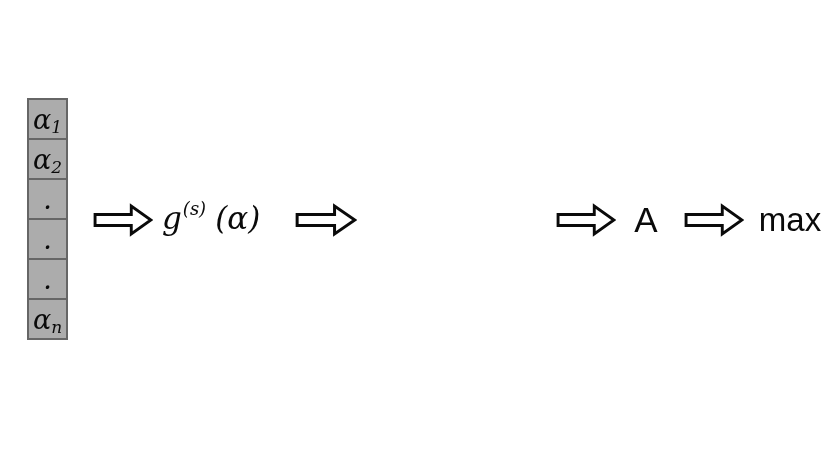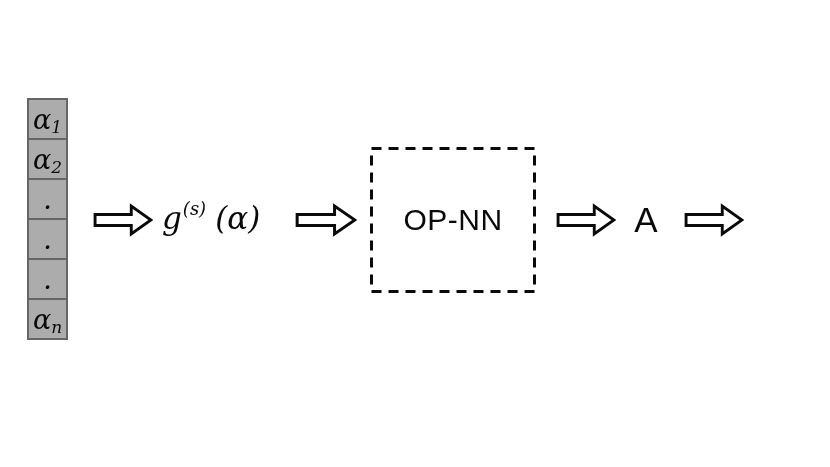--- a/index.html
+++ b/index.html
@@ -172,35 +172,30 @@
       <sup>(s)</sup>
       <span class="arg">(α)</span>
   </div>
 
   <div class="flow-arrow arrow-2">
     <svg viewBox="0 0 58 34" preserveAspectRatio="none">
         <polygon points="2,11.5 37,11.5 37,3 56,17 37,31 37,22.5 2,22.5"></polygon>
       </svg>
   </div>
 
-  <div class="opnn-box">
-    <svg viewBox="0 0 166 146" preserveAspectRatio="none">
-        <rect x="1.5" y="1.5" width="163" height="143"></rect>
-      </svg>
-    <div class="opnn-label">OP-NN</div>
-  </div>
 
   <div class="flow-arrow arrow-3">
     <svg viewBox="0 0 58 34" preserveAspectRatio="none">
         <polygon points="2,11.5 37,11.5 37,3 56,17 37,31 37,22.5 2,22.5"></polygon>
       </svg>
   </div>
 
   <div class="text-label label-A">A</div>
 
   <div class="flow-arrow arrow-4">
     <svg viewBox="0 0 58 34" preserveAspectRatio="none">
         <polygon points="2,11.5 37,11.5 37,3 56,17 37,31 37,22.5 2,22.5"></polygon>
       </svg>
   </div>
 
+  <div class="text-label label-max">max</div>
 
 </div>
 
 </body></html>

